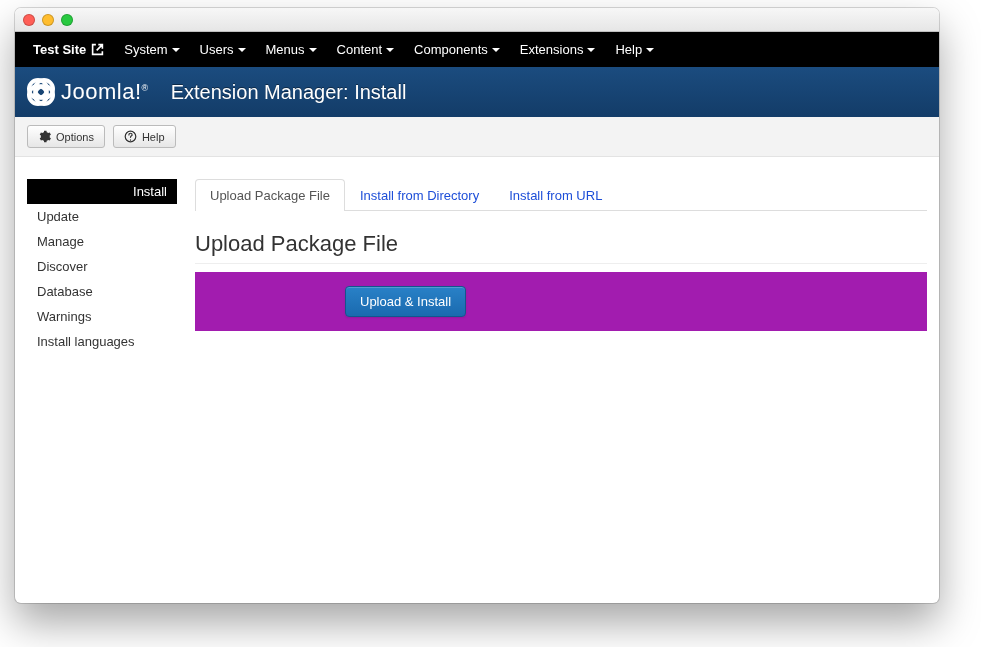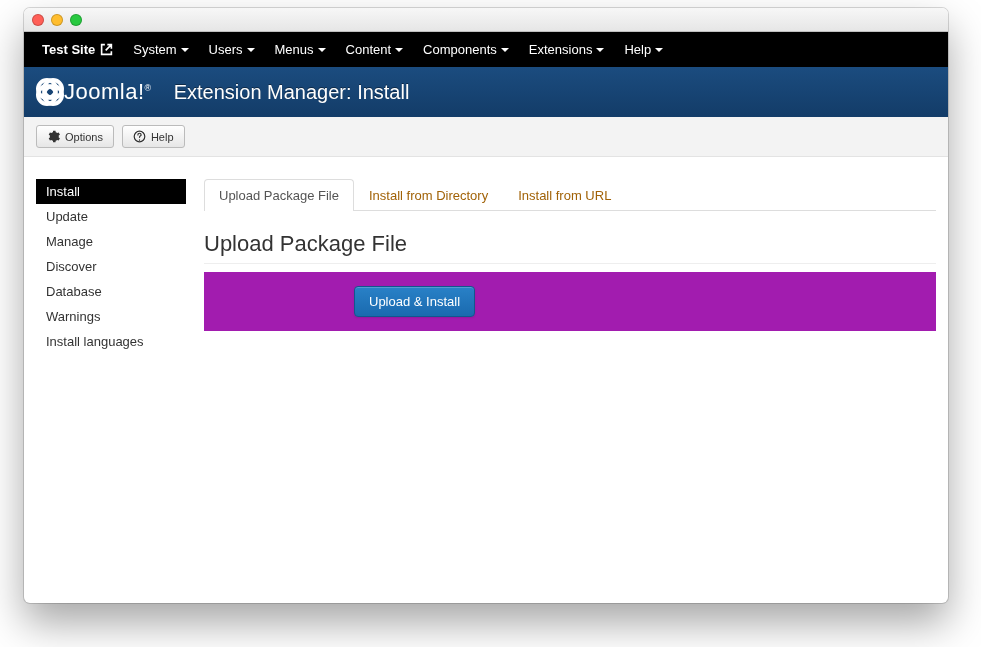--- a/index.html
+++ b/index.html
@@ -1,20 +1,20 @@
 <!DOCTYPE html>
 <html><head>
 <meta charset="utf-8">
 <style>
   html, body { margin: 0; padding: 0; font-family: "Helvetica Neue", Helvetica, Arial, sans-serif; background: #fff; }
   body { width: 981px; height: 647px; position: relative; }
 
   .mac-window {
     position: absolute;
-    top: 8px; left: 24px;
+    top: 8px; left: 15px;
     width: 924px; height: 595px;
     border-radius: 6px;
     box-shadow: 0 20px 40px rgba(0,0,0,0.35), 0 0 0 1px rgba(0,0,0,0.15);
     background: #fff;
     overflow: hidden;
   }
 
   .titlebar {
     height: 23px;
     background: linear-gradient(to bottom, #f7f7f7 0%, #e6e6e6 100%);
@@ -44,21 +44,21 @@
   .caret-down { width: 0; height: 0; border-left: 4px solid transparent; border-right: 4px solid transparent; border-top: 4px solid #fff; display:inline-block; }
 
   .header {
     height: 50px;
     background: linear-gradient(to bottom, #1b4c7f 0%, #133c68 100%);
     display: flex;
     align-items: center;
     color: #fff;
     padding: 0 12px;
   }
-  .joomla-logo { display: flex; align-items: center; }
+  .joomla-logo { display: flex; align-items: center; gap: 6px; }
   .joomla-mark {
     width: 28px; height: 28px; position: relative; flex: none;
   }
   .joomla-mark .petal {
     position: absolute; width: 14px; height: 14px;
     border-radius: 50%;
     background: transparent; border: 4px solid;
   }
   .p1 { top: 0; left: 0; border-color:#f68e1e; }
   .p2 { top: 0; right: 0; border-color:#7bc043; }
@@ -100,33 +100,33 @@
     flex: none;
   }
   .sidebar ul { list-style: none; margin: 0; padding: 0; }
   .sidebar li {
     padding: 5px 10px;
     font-size: 13px;
     color: #333;
     cursor: pointer;
     border-radius: 0;
   }
-  .sidebar li.active { background: #000; color: #fff; }
+  .sidebar li.active { background: #000; color: #fff; text-align: right; }
 
   .main-pane { flex: 1; padding-left: 18px; }
 
   .tabs {
     display: flex;
     border-bottom: 1px solid #ddd;
   }
   .tab {
     padding: 8px 14px;
     font-size: 13px;
     cursor: pointer;
-    color: #a16207;
+    color: #1d4ed8;
     border: 1px solid transparent;
     border-bottom: none;
     margin-bottom: -1px;
   }
   .tab.active {
     color: #555;
     background: #fff;
     border-color: #ddd;
     border-radius: 4px 4px 0 0;
   }

